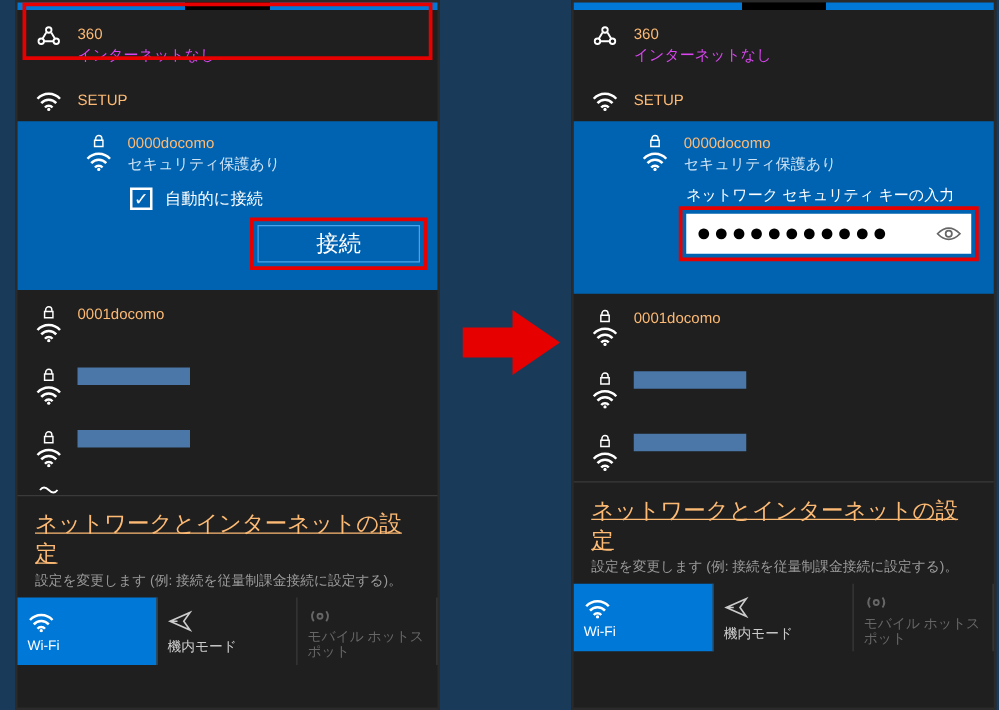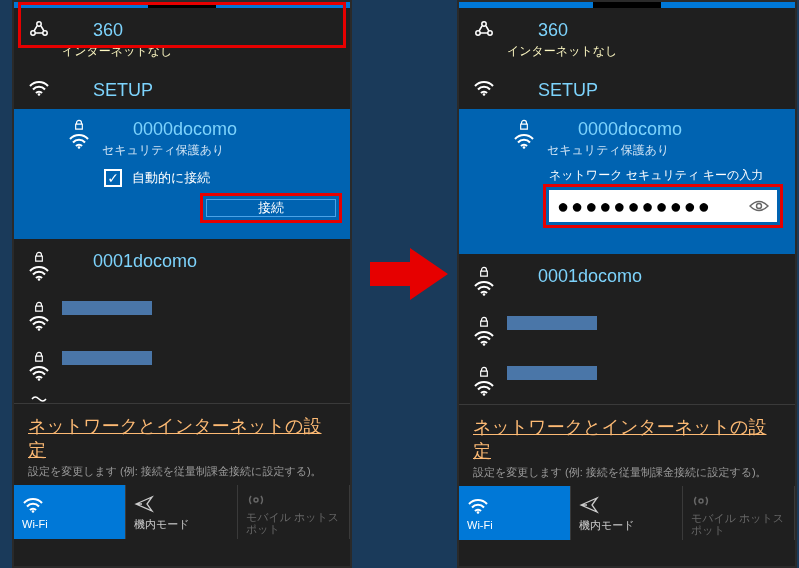--- a/index.html
+++ b/index.html
@@ -31,46 +31,46 @@
   .net-item {
     display: flex;
     align-items: flex-start;
     padding: 12px 14px 8px 14px;
     gap: 12px;
     position: relative;
   }
   .net-item .icon-col { width: 22px; display:flex; flex-direction:column; align-items:center; gap:2px;}
   .net-item .lock { width:10px; height:12px; }
   .net-item .text-col { flex:1; }
-  .net-item .name { color:#7dd3fc; font-size:18px;margin-left:31px; }
-  .net-item .sub { color:#fef9c3; font-size:12px; margin-top:2px;}
+  .net-item .name { color:#fdba74; font-size:12px; }
+  .net-item .sub { color:#d946ef; font-size:12px; margin-top:2px;}
   .selected { background:#0063b1; padding-bottom:12px;padding-left:40px; }
   .selected .sub { color:#d0e4f5; }
   .red-outline {
     position:absolute;
     border:3px solid #e60000;
     pointer-events:none;
   }
   
   .auto-row {
     display:flex; align-items:center; gap:10px;
     padding:6px 0 12px 50px;
   }
   .chk {
     width:18px; height:18px; border:2px solid #fff;
     display:flex; align-items:center; justify-content:center;
     font-size:14px; color:#fff;
   }
   .btn {
-    height:18px;
+    height:30px;
     border:1px solid #ffffff60;
     background:#00000030;
     color:#fff;
     display:flex; align-items:center; justify-content:center;
-    font-size:13px;
+    font-size:18px;
     cursor:pointer;
   }
   .btn.primary { background:#0063b1; border:1px solid #4aa3e8;}
   .connect-row { padding:0 14px 10px 14px; display:flex; justify-content:flex-end;}
   .connect-row .btn { width:130px;}
   .key-section { padding:0 18px 10px 50px; }
   .key-label { color:#fff; font-size:12px; margin:4px 0 6px 0;}
   .key-input {
     width:100%; height:32px; background:#fff; color:#000;
     display:flex; align-items:center; padding:0 8px;

